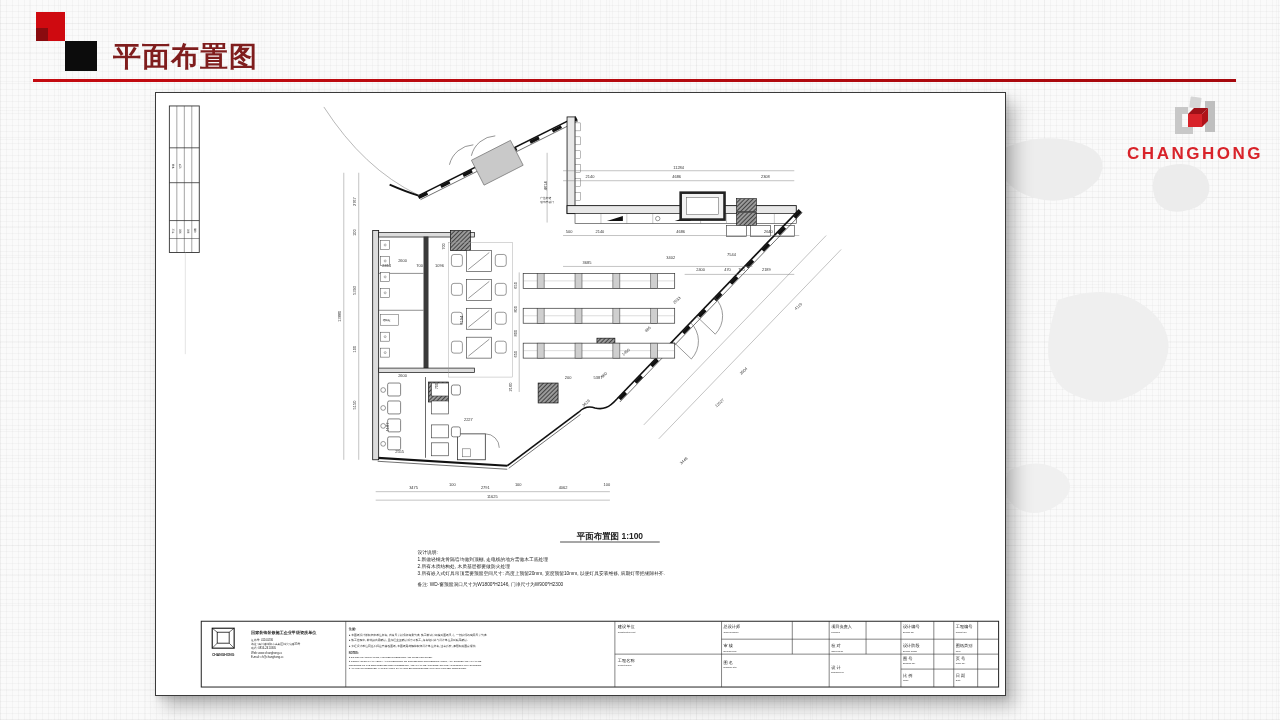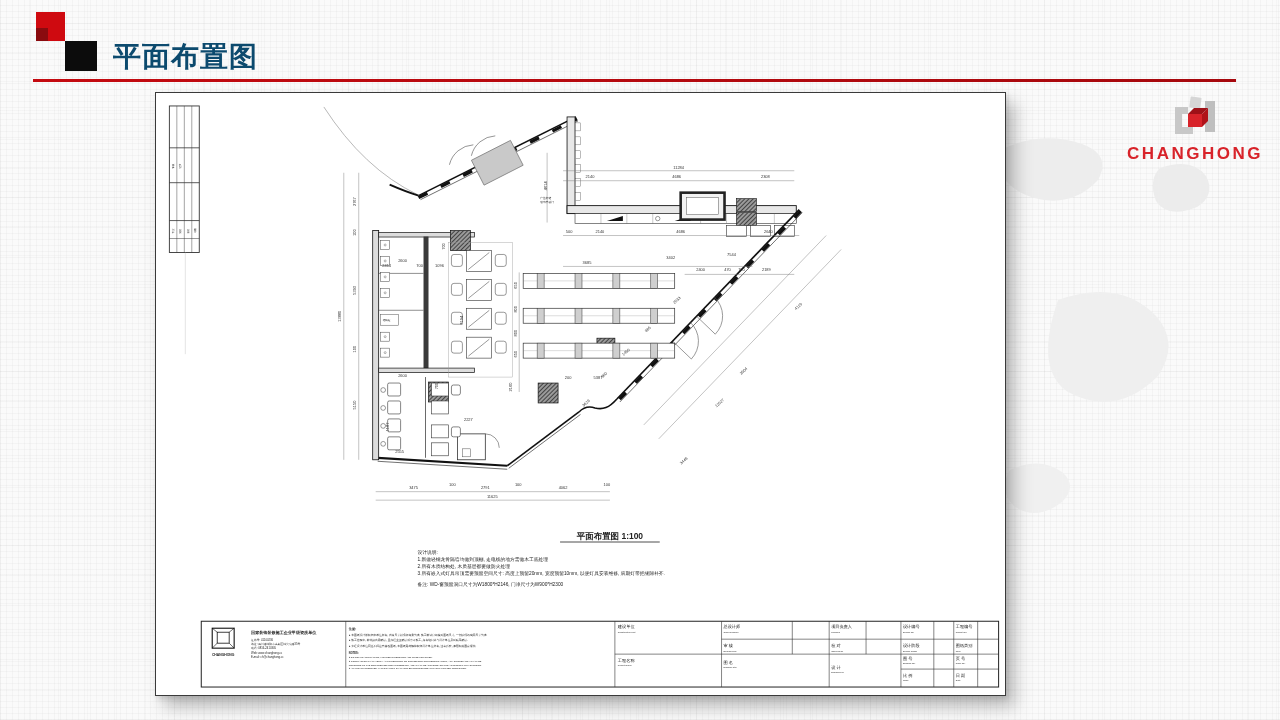--- a/index.html
+++ b/index.html
@@ -10,21 +10,21 @@
     background-image:
       repeating-linear-gradient(0deg,rgba(120,120,120,.05) 0 1px,transparent 1px 6px),
       repeating-linear-gradient(90deg,rgba(120,120,120,.05) 0 1px,transparent 1px 6px),
       repeating-linear-gradient(0deg,rgba(120,120,120,.045) 0 1px,transparent 1px 29px),
       repeating-linear-gradient(90deg,rgba(120,120,120,.045) 0 1px,transparent 1px 29px);
   }
   .sq-red{position:absolute;left:36px;top:12px;width:29px;height:29px;background:#cf0a10;z-index:3}
   .sq-red:after{content:"";position:absolute;left:0;bottom:0;width:12px;height:13px;background:#8a0b0f}
   .sq-black{position:absolute;left:65px;top:41px;width:32px;height:30px;background:#0c0c0c;z-index:3}
   .slide-title{position:absolute;left:113px;top:38px;margin:0;font-size:28px;font-weight:600;
-    letter-spacing:1px;color:#0c4a6e;z-index:3}
+    letter-spacing:1px;color:#7f1d1d;z-index:3}
   .header-rule{position:absolute;left:33px;top:79px;width:1203px;height:3px;
     background:linear-gradient(90deg,#c40a10,#a6080d);z-index:3}
   .map-watermark{position:absolute;left:0;top:0;width:1280px;height:720px;z-index:1;pointer-events:none}
   .brand{position:absolute;left:1120px;top:94px;width:150px;text-align:center;z-index:4}
   .brand-icon{display:block;margin:0 auto}
   .brand-text{margin-top:4px;font-size:17px;font-weight:bold;letter-spacing:2.5px;color:#d8232a}
   .sheet{position:absolute;left:155px;top:92px;width:851px;height:604px;background:#fff;
     border:1px solid #3a3a3a;box-sizing:border-box;z-index:2;
     box-shadow:9px 11px 16px rgba(70,70,70,.35),2px 3px 5px rgba(0,0,0,.12)}
   #plan-svg{display:block;width:100%;height:100%}

